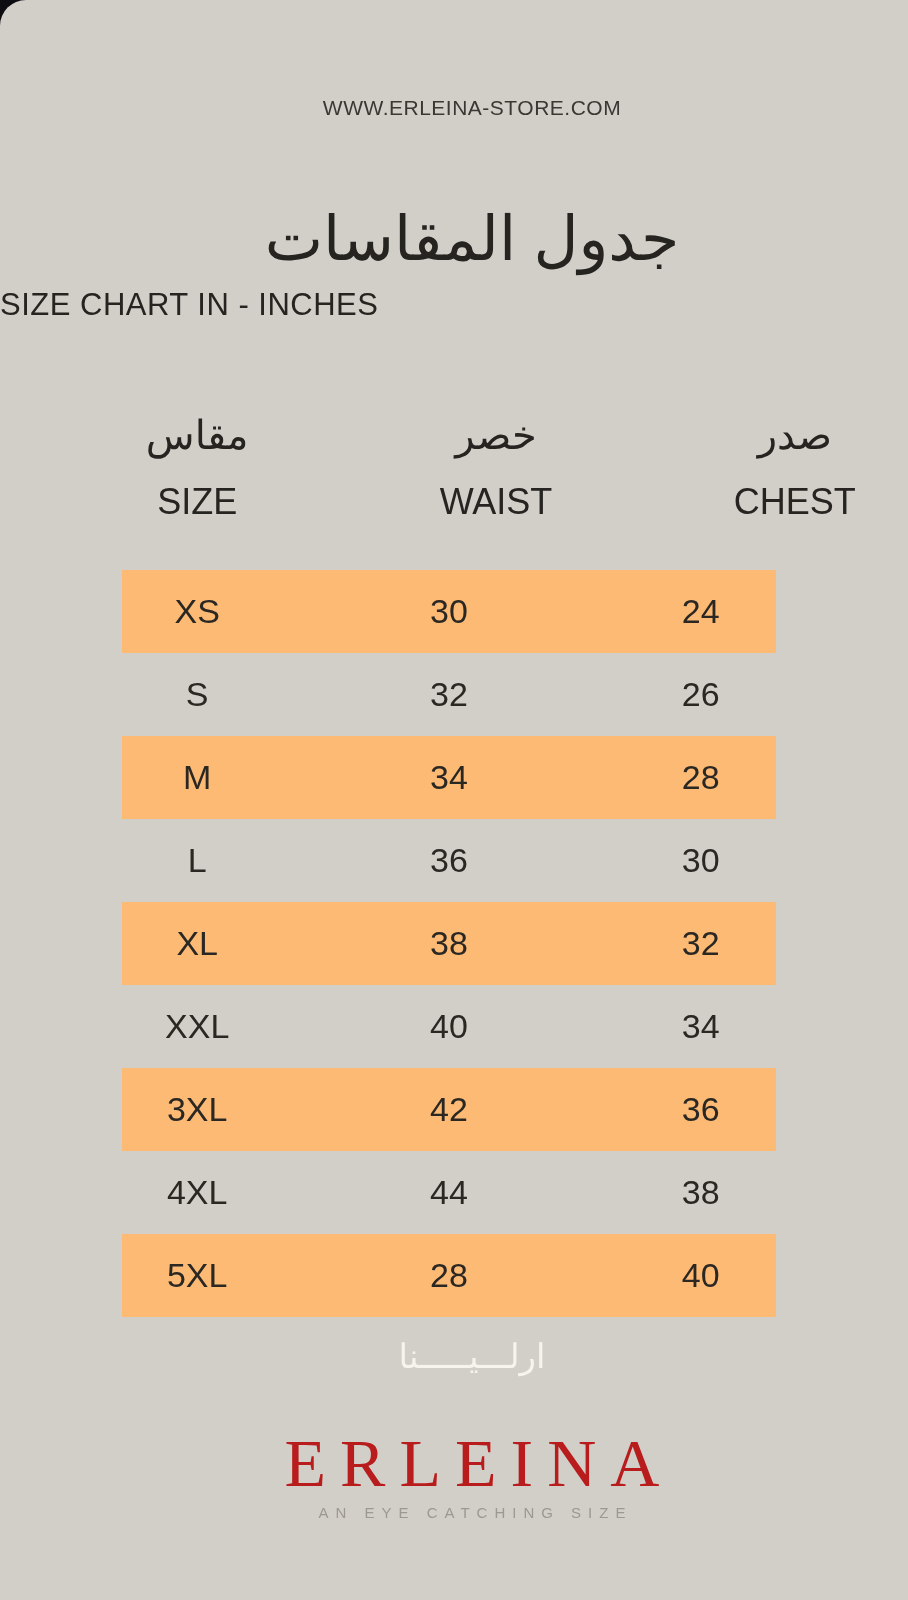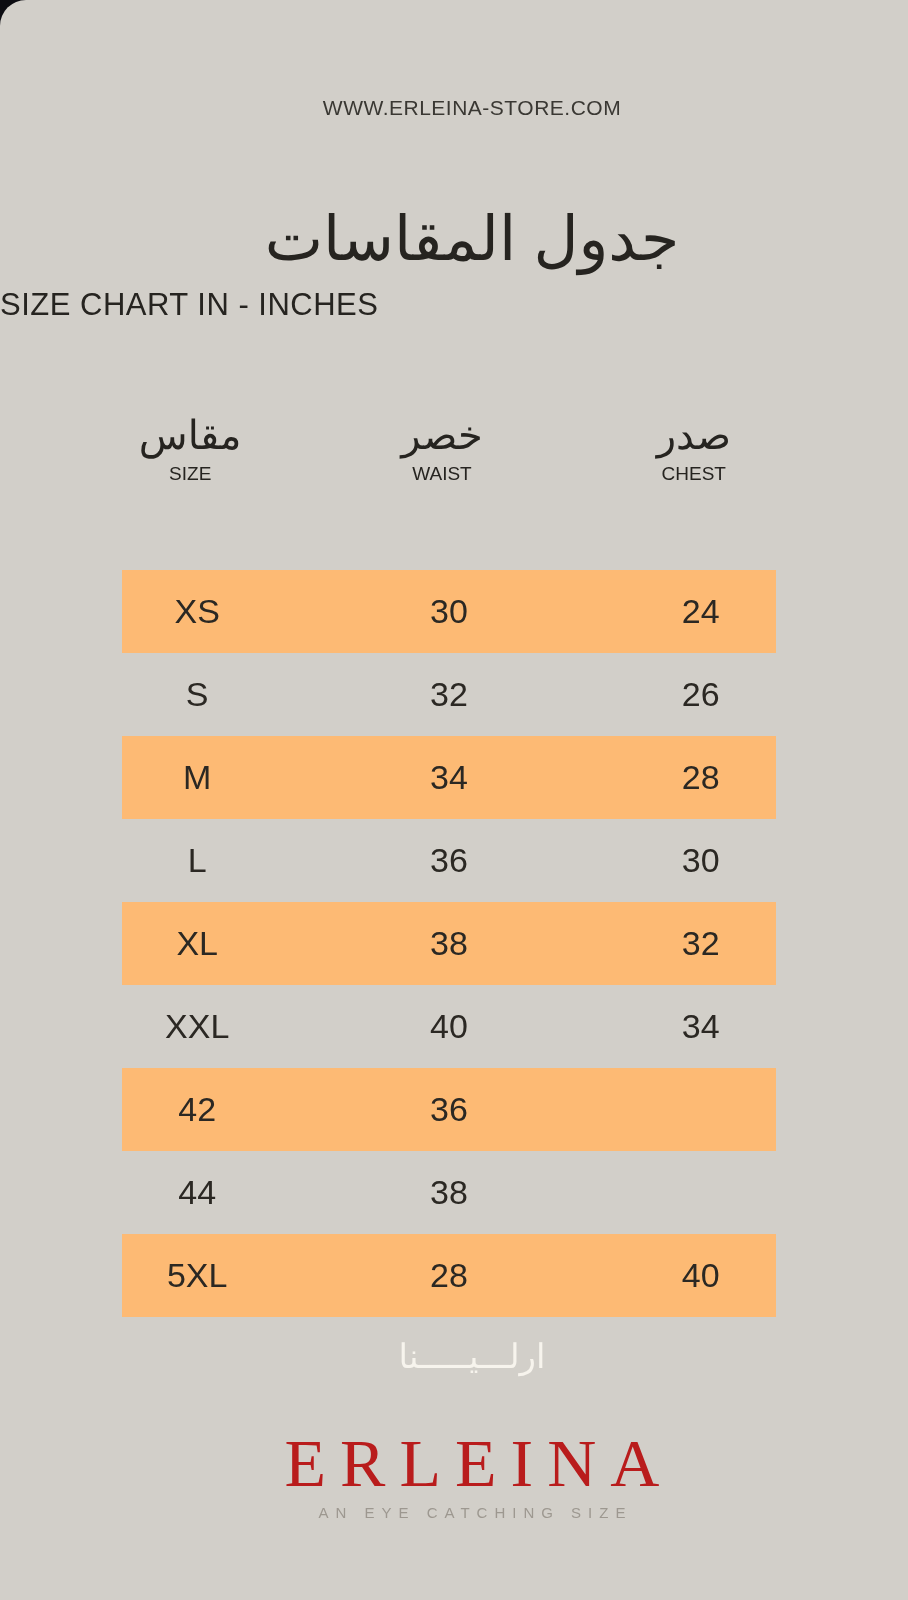--- a/index.html
+++ b/index.html
@@ -47,35 +47,36 @@
     left: 0;
     width: 100%;
     text-align: left;
     font-size: 31px;
     letter-spacing: 0.5px;
     color: #262420;
   }
   .thead {
     position: absolute;
     top: 412px;
-    left: 115px;
+    left: 122px;
     width: 654px;
     display: grid;
     grid-template-columns: 23% 54% 23%;
+    gap: 47px;
   }
   .thead .col { text-align: center; }
   .h-ar {
     font-size: 40px;
     line-height: 1.15;
     color: #262420;
     direction: rtl;
   }
   .h-en {
-    font-size: 19px;
-    margin-top: 5px;
+    font-size: 36px;
+    margin-top: 23px;
     color: #262420;
   }
   .tbody {
     position: absolute;
     top: 570px;
     left: 122px;
     width: 654px;
   }
   .row {
     display: grid;
@@ -172,24 +173,26 @@
       <div>XL</div>
       <div>38</div>
       <div>32</div>
     </div>
     <div class="row">
       <div>XXL</div>
       <div>40</div>
       <div>34</div>
     </div>
     <div class="row shaded">
+      <div>3XL</div>
       <div>42</div>
       <div>36</div>
     </div>
     <div class="row">
+      <div>4XL</div>
       <div>44</div>
       <div>38</div>
     </div>
     <div class="row shaded">
       <div>5XL</div>
       <div>28</div>
       <div>40</div>
     </div>
   </div>
 

